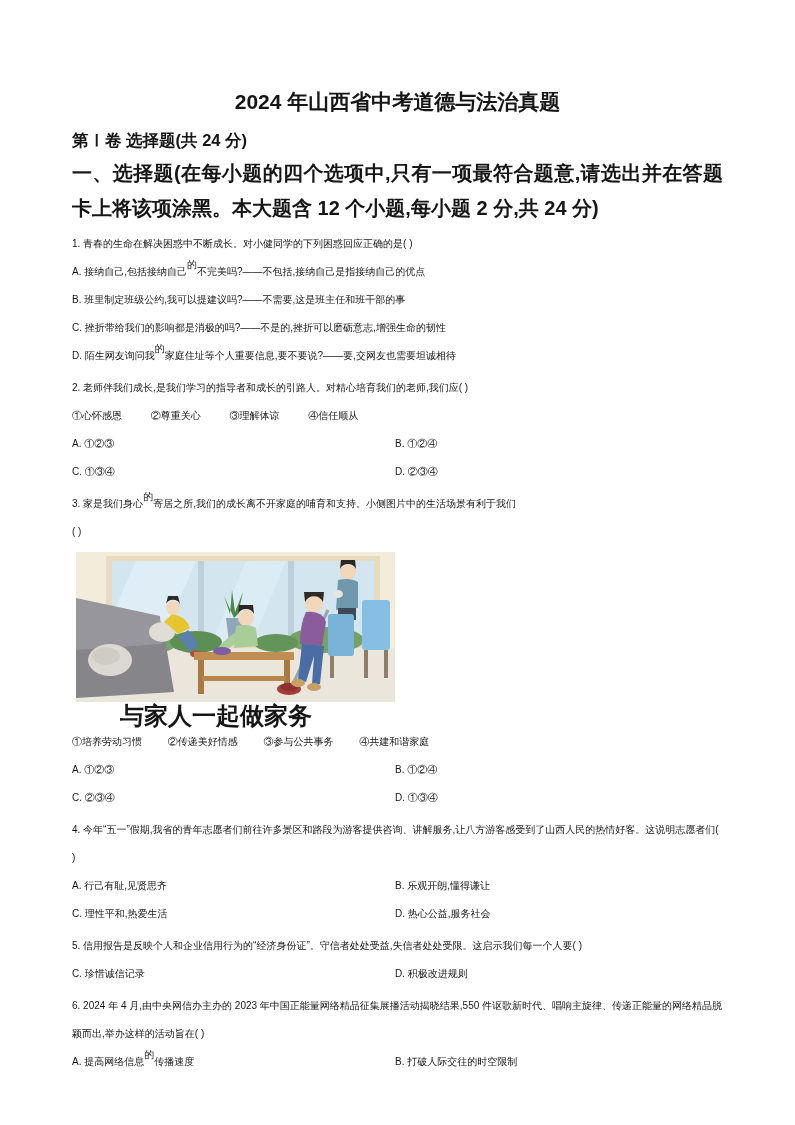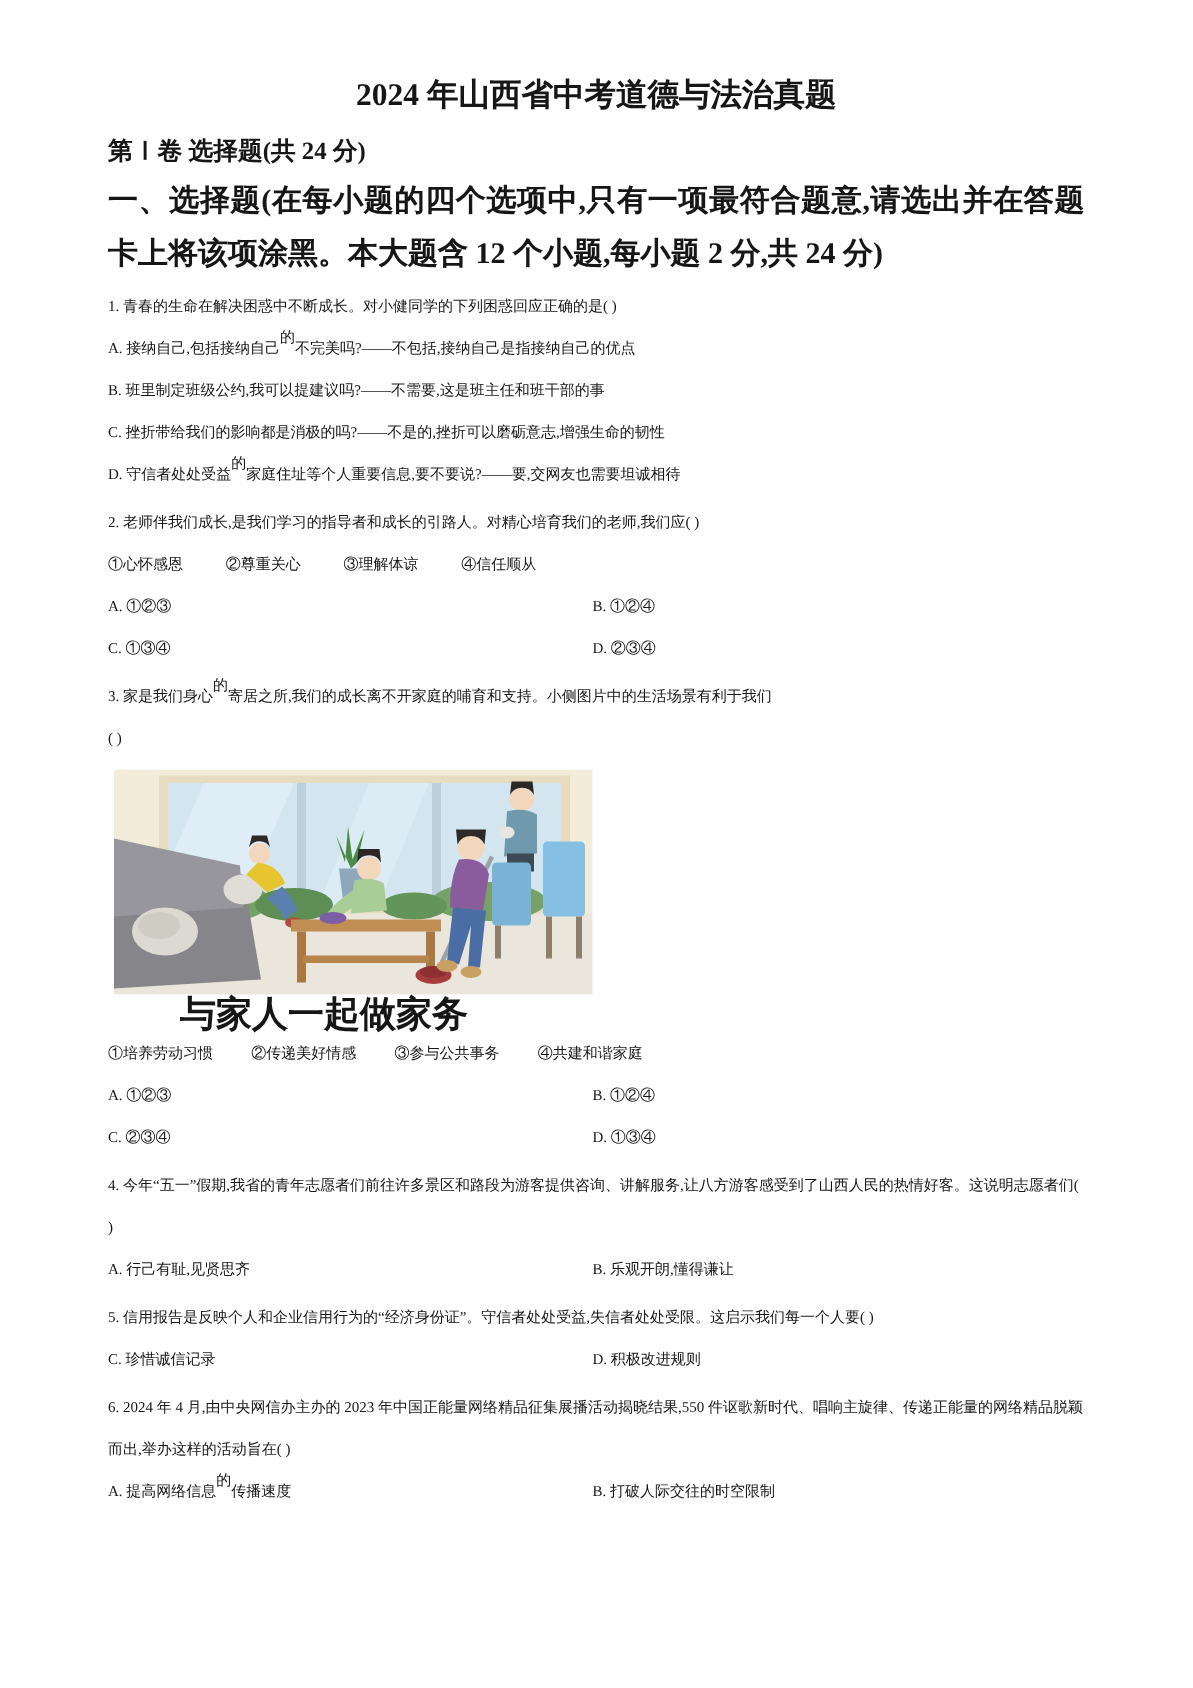--- a/index.html
+++ b/index.html
@@ -1,23 +1,23 @@
 <!DOCTYPE html>
 <html lang="zh"><head>
 <meta charset="utf-8">
 <style>
   html,body{margin:0;padding:0;background:#ffffff;}
   .page{
     position:relative;
     width:795px;height:1125px;
     box-sizing:border-box;
-    padding:49px 72px 0 72px;
+    padding:88px 72px 0 72px;
     background:#ffffff;
     color:#161616;
-    font-family:Liberation Serif, serif;
+    font-family:Liberation Sans, sans-serif;
     overflow:hidden;
   }
   .title{
     text-align:center;font-weight:bold;font-size:21px;line-height:28px;
   }
   .volume{
     font-weight:bold;font-size:16.5px;line-height:28px;margin-top:10px;
   }
   .intro{
     font-weight:bold;font-size:20px;line-height:35px;margin-top:2px;text-align:justify;
@@ -41,21 +41,21 @@
 
   <div class="volume">第Ⅰ卷 选择题(共 24 分)</div>
 
   <div class="intro">一、选择题(在每小题的四个选项中,只有一项最符合题意,请选出并在答题卡上将该项涂黑。本大题含 12 个小题,每小题 2 分,共 24 分)</div>
 
   <div class="q">
     <div class="line">1. 青春的生命在解决困惑中不断成长。对小健同学的下列困惑回应正确的是(  )</div>
     <div class="line"><span>A. 接纳自己,包括接纳自己</span><span class="sup">的</span><span>不完美吗?——不包括,接纳自己是指接纳自己的优点</span></div>
     <div class="line">B. 班里制定班级公约,我可以提建议吗?——不需要,这是班主任和班干部的事</div>
     <div class="line">C. 挫折带给我们的影响都是消极的吗?——不是的,挫折可以磨砺意志,增强生命的韧性</div>
-    <div class="line"><span>D. 守信者处处受益</span><span class="sup">的</span><span>家庭住址等个人重要信息,要不要说?——要,交网友也需要坦诚相待</span></div>
+    <div class="line"><span>D. 陌生网友询问我</span><span class="sup">的</span><span>家庭住址等个人重要信息,要不要说?——要,交网友也需要坦诚相待</span></div>
   </div>
 
   <div class="q">
     <div class="line">2. 老师伴我们成长,是我们学习的指导者和成长的引路人。对精心培育我们的老师,我们应(  )</div>
     <div class="line subitems">
       <span class="gap26">①心怀感恩</span>
       <span class="gap26">②尊重关心</span>
       <span class="gap26">③理解体谅</span>
       <span>④信任顺从</span>
     </div>
@@ -172,20 +172,24 @@
       <div class="line">D. ①③④</div>
     </div>
   </div>
 
   <div class="q">
     <div class="line">4. 今年“五一”假期,我省的青年志愿者们前往许多景区和路段为游客提供咨询、讲解服务,让八方游客感受到了山西人民的热情好客。这说明志愿者们(  )</div>
     <div class="opts2">
       <div class="line">A. 行己有耻,见贤思齐</div>
       <div class="line">B. 乐观开朗,懂得谦让</div>
     </div>
+    <div class="opts2">
+      <div class="line">C. 理性平和,热爱生活</div>
+      <div class="line">D. 热心公益,服务社会</div>
+    </div>
   </div>
 
   <div class="q">
     <div class="line">5. 信用报告是反映个人和企业信用行为的“经济身份证”。守信者处处受益,失信者处处受限。这启示我们每一个人要(  )</div>
     <div class="opts2">
       <div class="line">C. 珍惜诚信记录</div>
       <div class="line">D. 积极改进规则</div>
     </div>
   </div>
 

